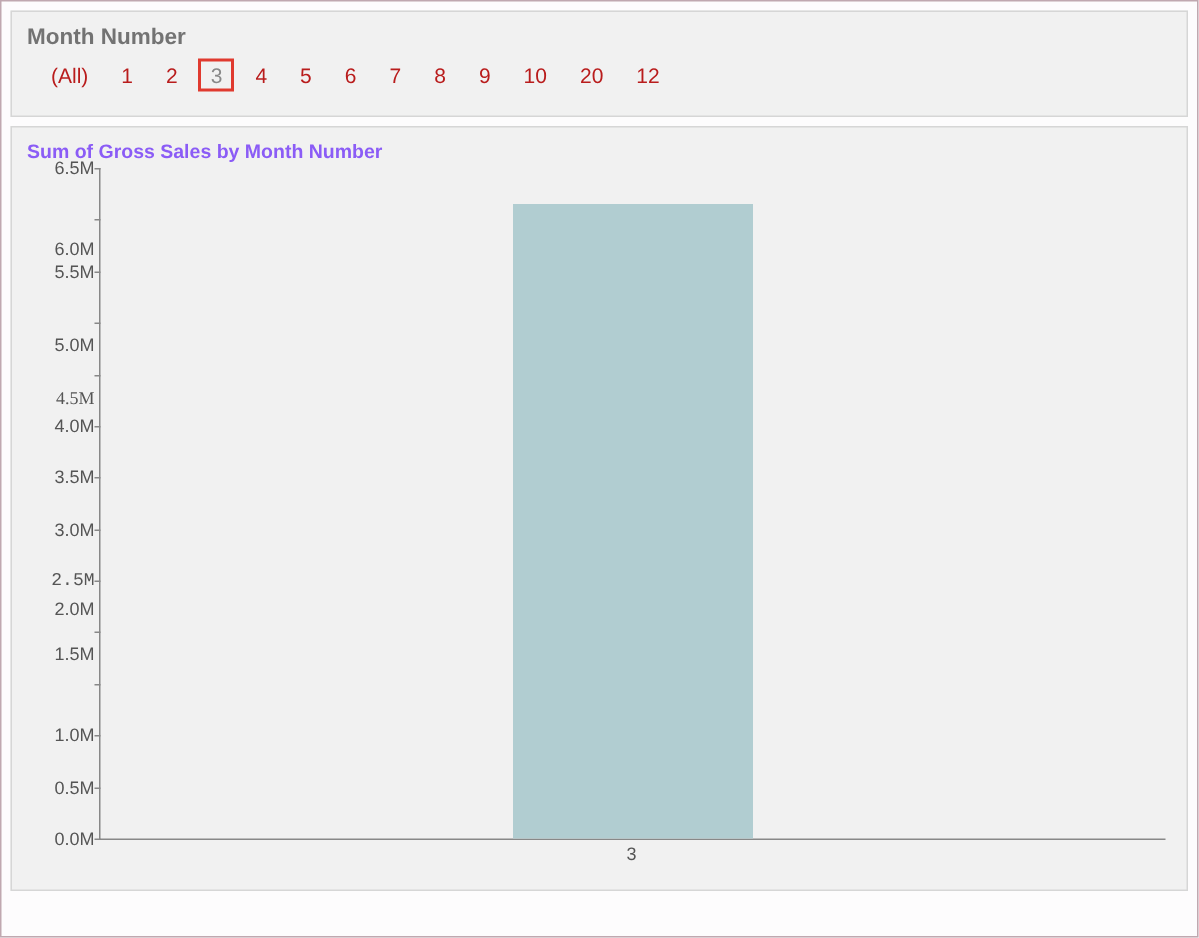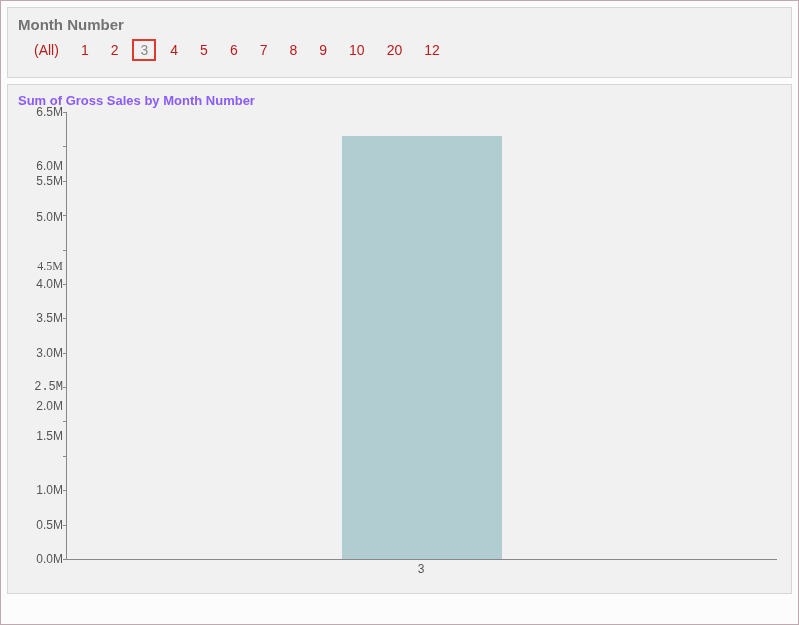--- a/index.html
+++ b/index.html
@@ -139,21 +139,21 @@
       <div class="y-tick" style="top: 275.077px; font-family: Liberation Mono, monospace;">2.5M</div>
       <div class="y-tickmark" style="top: 275.077px;"></div>
       <div class="y-tick" style="top: 240.692px;">3.0M</div>
       <div class="y-tickmark" style="top: 240.692px;"></div>
       <div class="y-tick" style="top: 206.308px;">3.5M</div>
       <div class="y-tickmark" style="top: 206.308px;"></div>
       <div class="y-tick" style="top: 171.923px;">4.0M</div>
       <div class="y-tickmark" style="top: 171.923px;"></div>
       <div class="y-tick" style="top: 154px; font-family: Liberation Serif, serif;">4.5M</div>
       <div class="y-tickmark" style="top: 137.538px;"></div>
-      <div class="y-tick" style="top: 105px;">5.0M</div>
+      <div class="y-tick" style="top: 118px;">5.0M</div>
       <div class="y-tickmark" style="top: 103.154px;"></div>
       <div class="y-tick" style="top: 68.7692px;">5.5M</div>
       <div class="y-tickmark" style="top: 68.7692px;"></div>
       <div class="y-tick" style="top: 34.3846px; margin-top: 20px;">6.0M</div>
       <div class="y-tickmark" style="top: 34.3846px;"></div>
       <div class="y-tick" style="top: 0px;">6.5M</div>
       <div class="y-tickmark" style="top: 0px;"></div>
       <div class="bar" style="left: 275px; width: 160px; height: 422.931px; background: rgb(177, 205, 209);"></div>
     </div>
   <div class="x-axis-area" id="x-axis-area">

